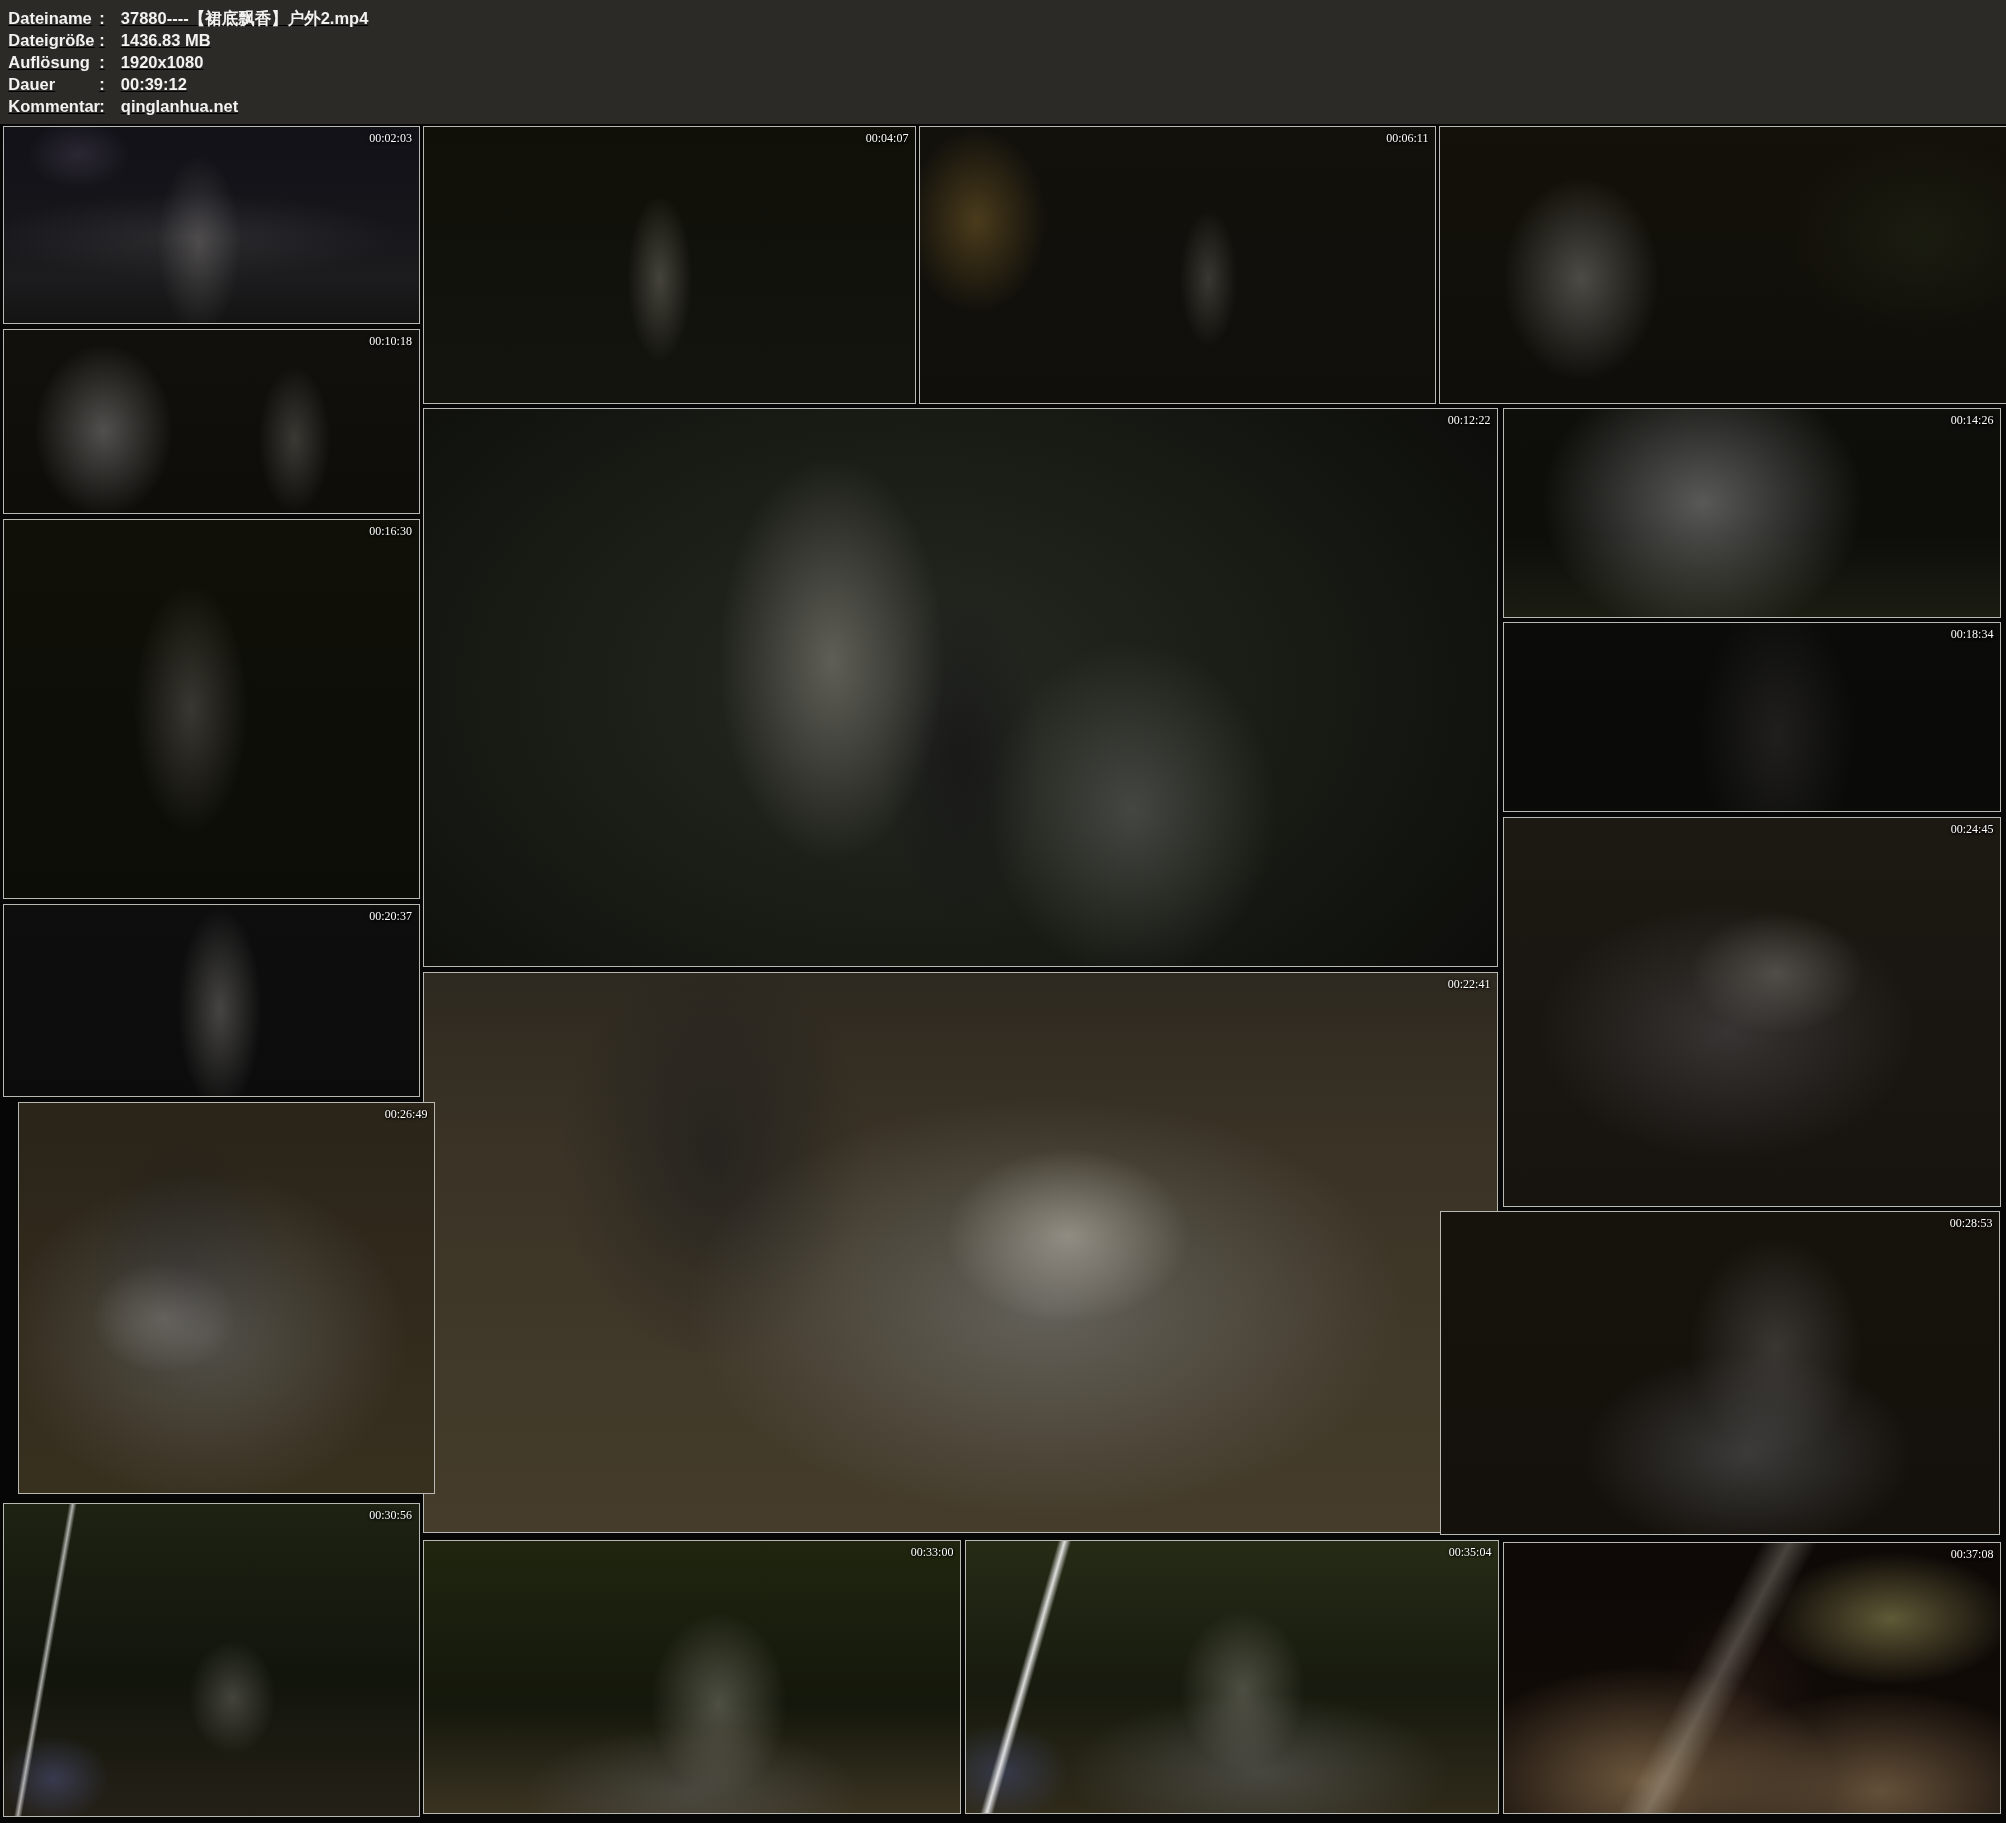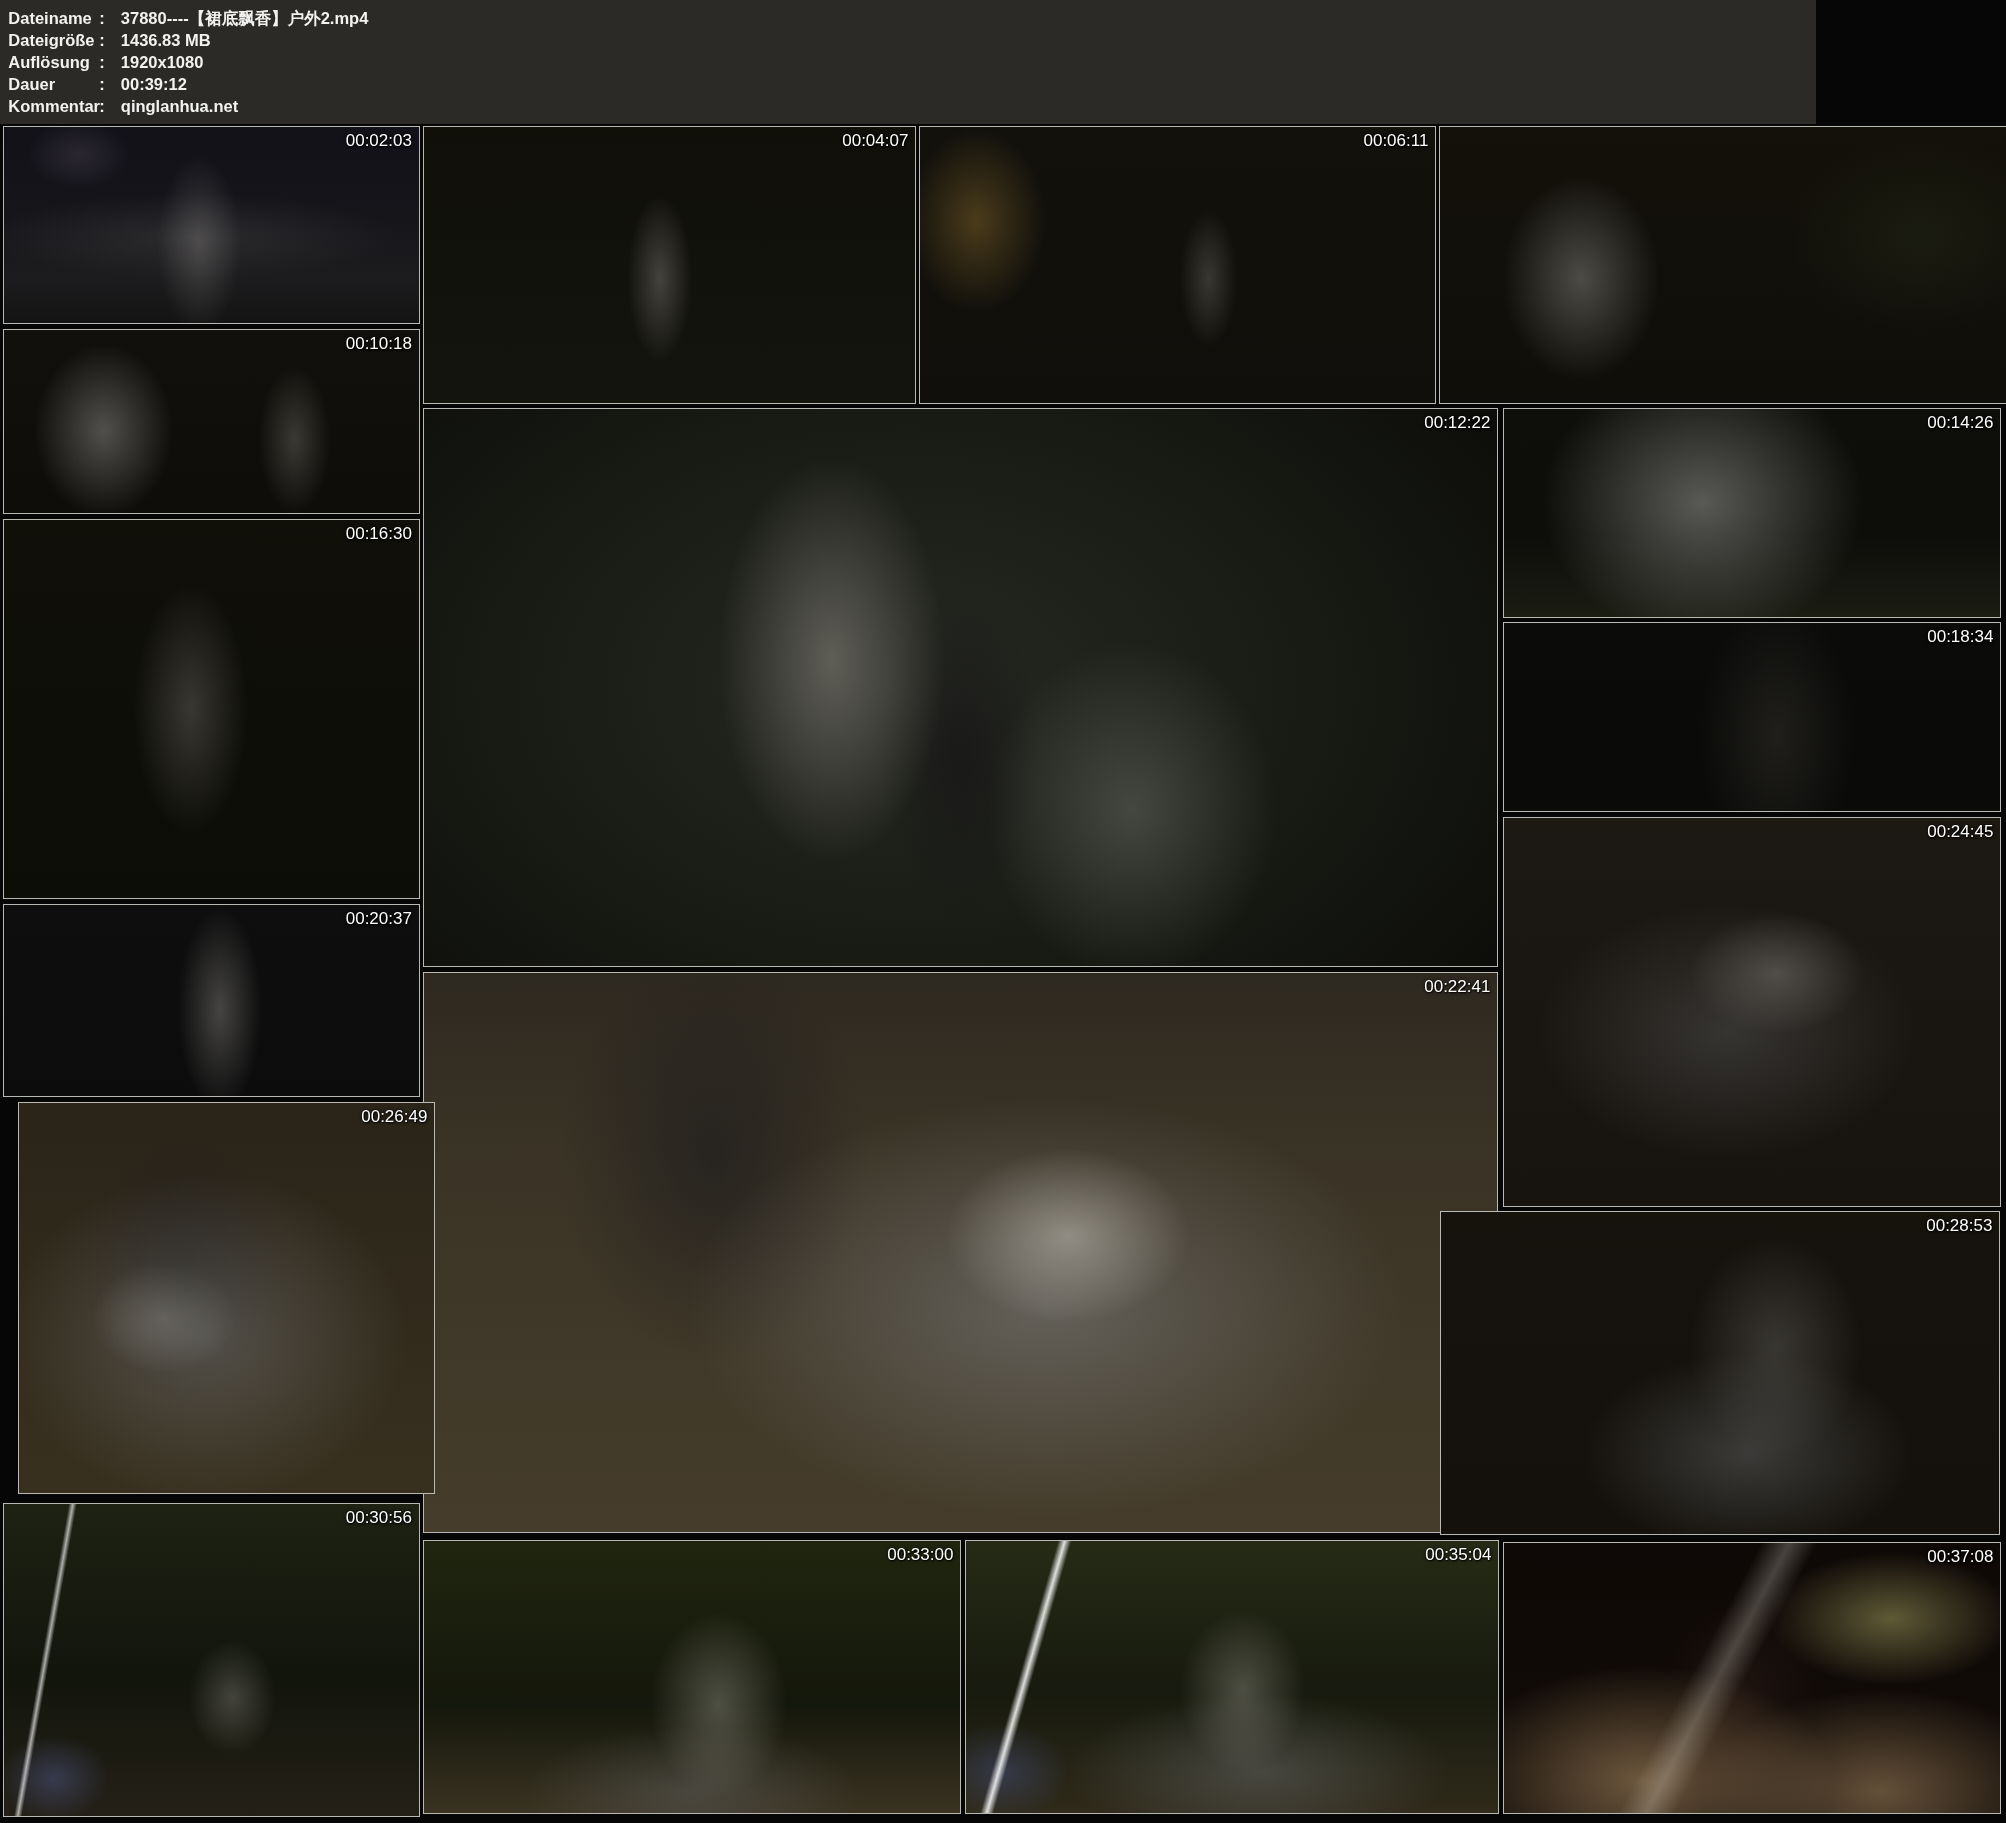--- a/index.html
+++ b/index.html
@@ -7,33 +7,33 @@
     --header_bg:#2b2a27;
     --header_text:#f2f2f0;
     --timestamp_text:#ffffff;
     --cell_border:#b9b9b4;
   }
   html,body{margin:0;padding:0;background:var(--page_bg);}
   .sheet{position:relative;width:2006px;height:1823px;background:var(--page_bg);overflow:hidden;
          font-family:"Liberation Sans","DejaVu Sans",sans-serif;}
 
   
-  .file-header{position:absolute;left:0;top:0;width:1816px;height:124px;background:var(--header_bg);
-               padding:6.6px 0 0 8.3px;box-sizing:border-box;}
+  .file-header{position:absolute;left:0;top:0;width:2006px;height:124px;background:var(--header_bg);
+               padding:6.6px 0 0 8.3px;box-sizing:border-box;text-decoration:underline;}
   .info-row{display:flex;color:var(--header_text);font-weight:bold;font-size:16.5px;line-height:22px;white-space:nowrap;}
   .info-row .label{width:91px;}
   .info-row .colon{width:21.5px;text-align:left;}
   .info-row .value{flex:1;}
 
   
   .grid{position:absolute;left:0;top:0;width:2006px;height:1823px;}
   .cell{position:absolute;box-sizing:border-box;border:0.8px solid var(--cell_border);
         margin:0;overflow:hidden;background:#101010;}
   .ts{position:absolute;top:4.1px;right:6.6px;color:var(--timestamp_text);
-      font-family:Liberation Sans, sans-serif;font-size:17px;
+      font-family:Liberation Serif, serif;font-size:12px;
       text-shadow:0.8px 0.8px 1.7px #000,0 0 3.3px #000;font-variant-numeric:oldstyle-nums;}
 
   
   .t0 {left:2.5px;   top:126px;  width:417px;  height:198px;}
   .t1 {left:423px; top:126px;  width:493px;  height:278px;}
   .t2 {left:919px;top:126px;  width:517px;  height:278px;}
   .t3 {left:1439px;top:126px;  width:643px;  height:278px;}
   .t4 {left:2.5px;   top:329px;  width:417px;  height:185px;}
   .t5 {left:423px; top:408px;  width:1075px; height:559px;}
   .t6 {left:1503px;top:408px;  width:498px;  height:210px;}

